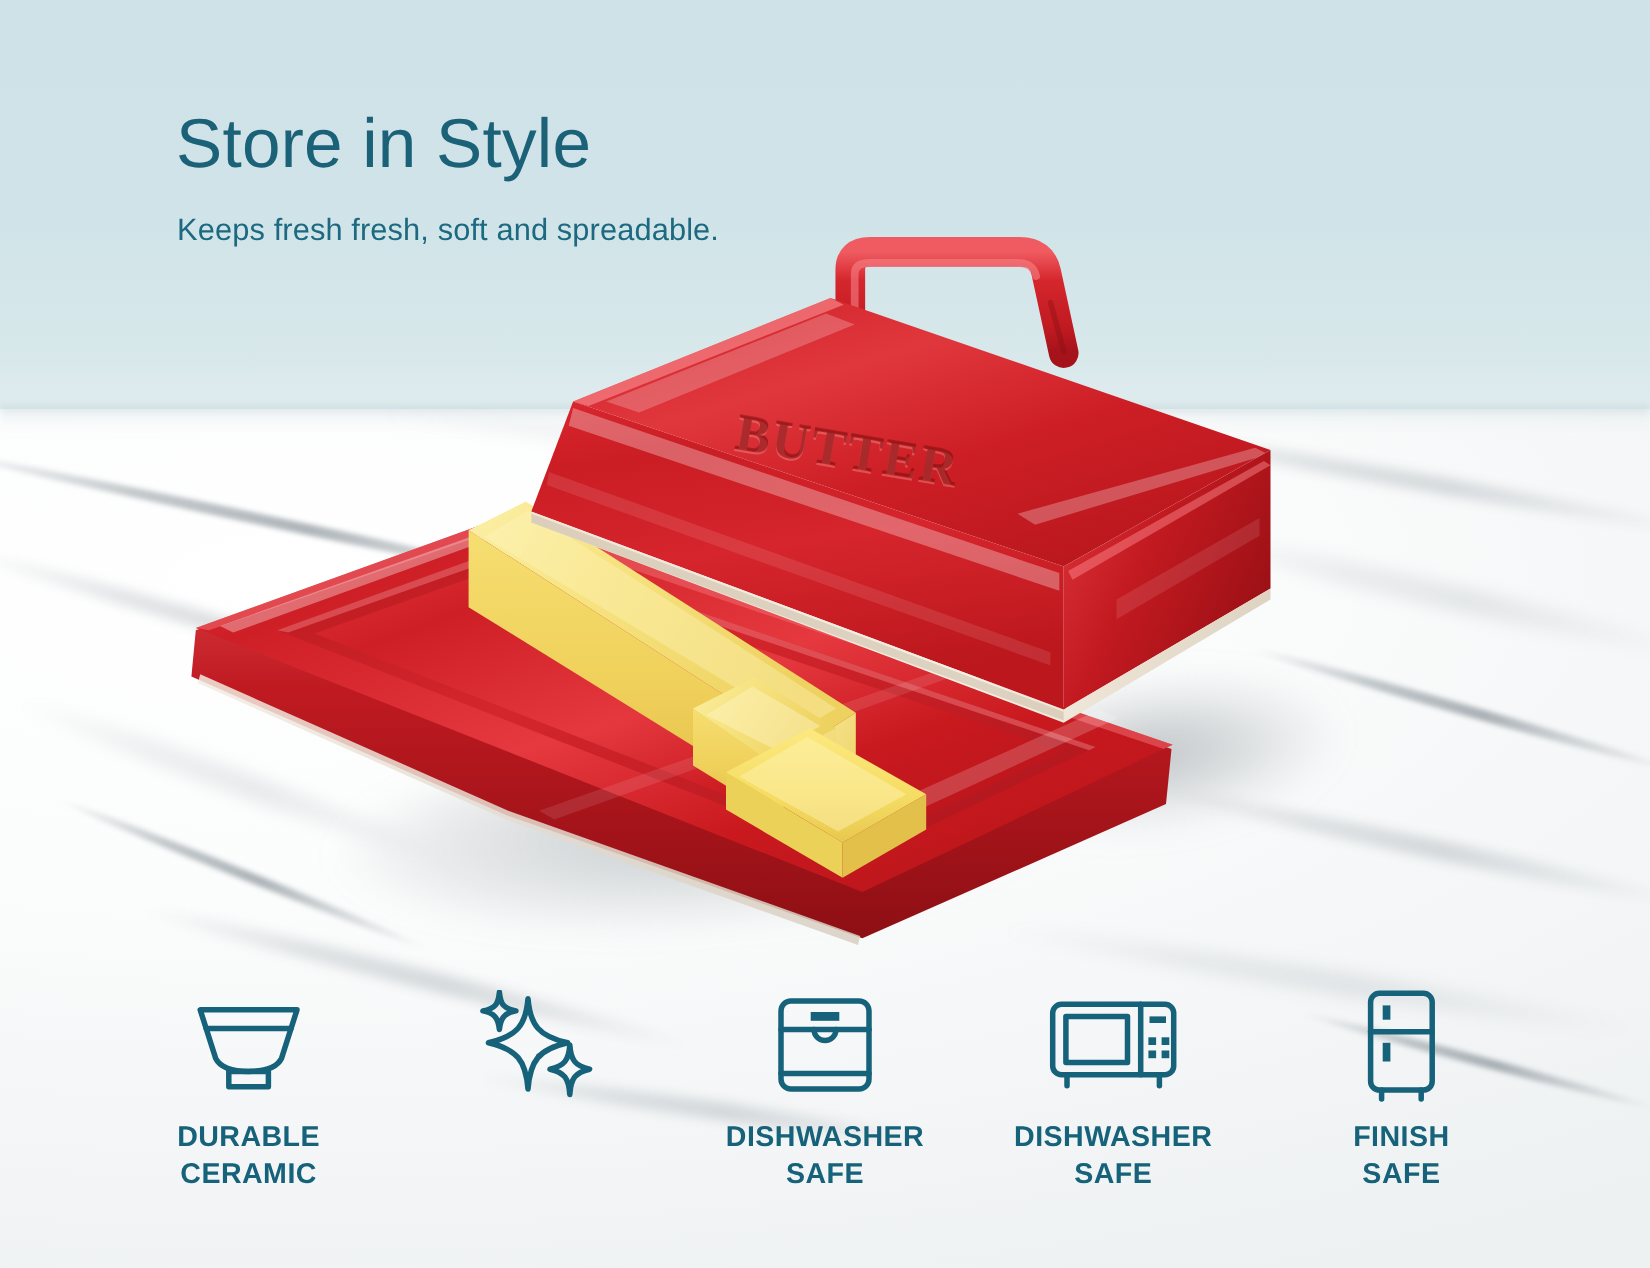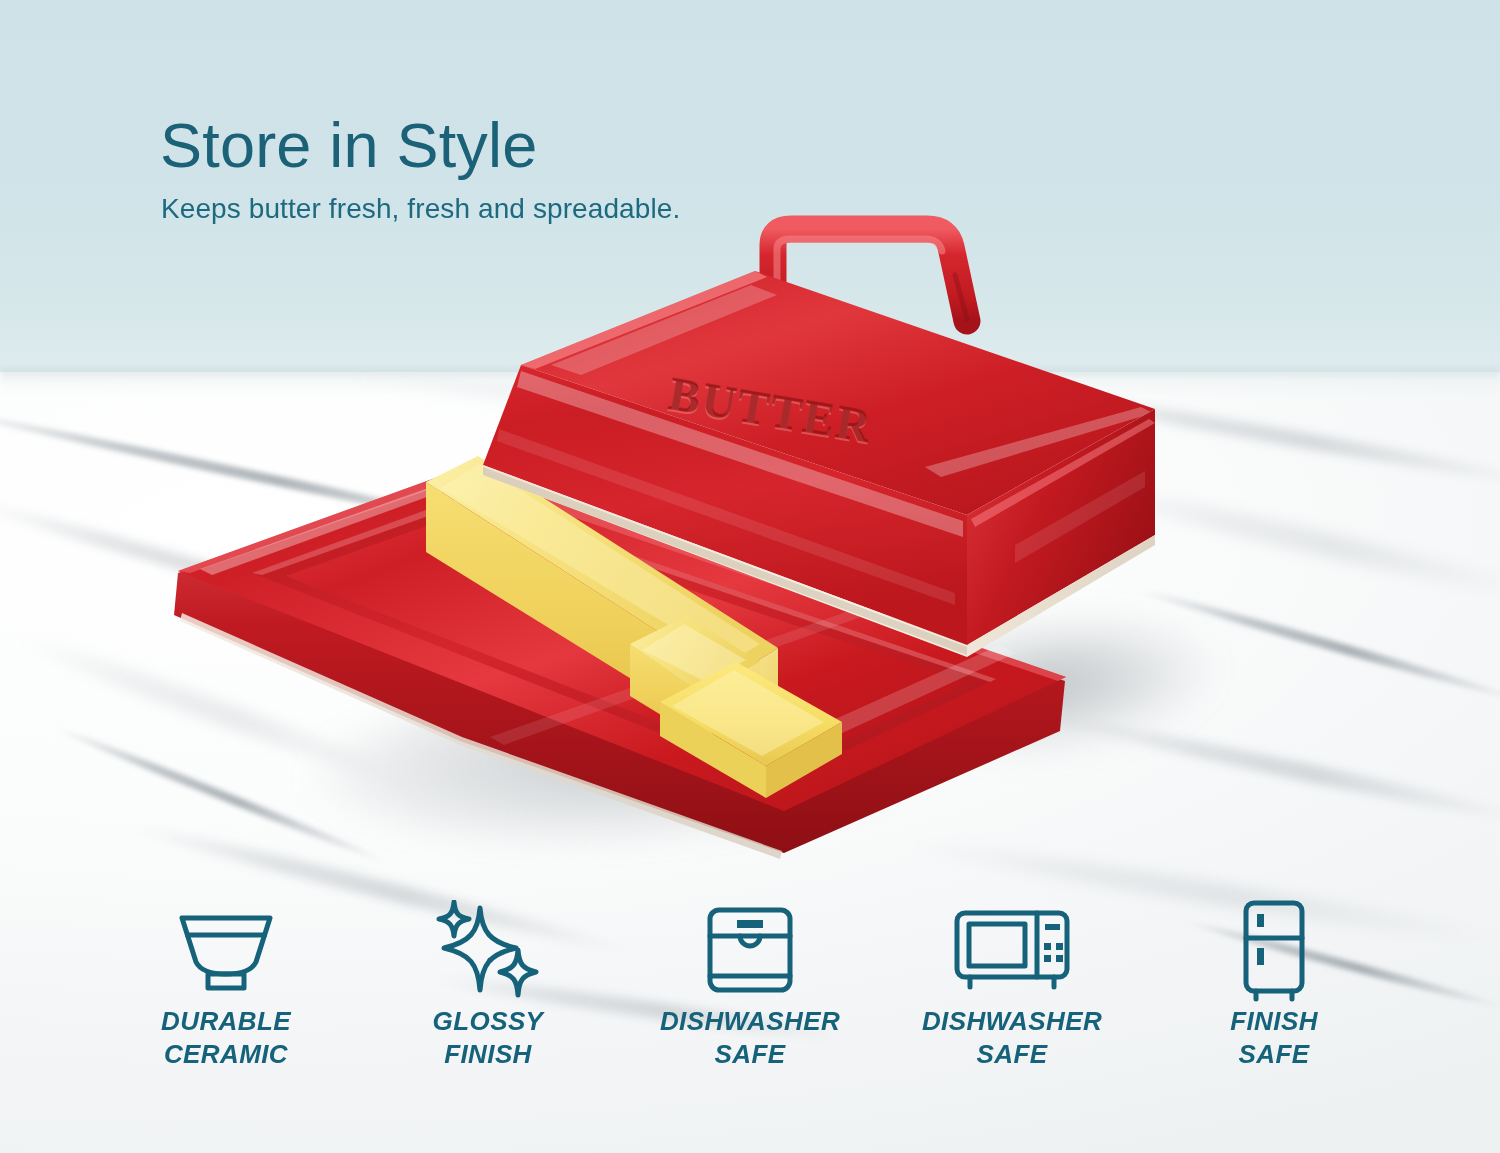--- a/index.html
+++ b/index.html
@@ -25,21 +25,21 @@
     background:linear-gradient(180deg, rgba(186,206,212,.55) 0%, rgba(224,236,239,.25) 45%, rgba(255,255,255,0) 100%);
     filter:blur(3px);
   }
   
   .vein{position:absolute;background:linear-gradient(90deg,rgba(150,160,166,0) 0%,rgba(142,152,159,.55) 30%,rgba(120,131,139,.6) 55%,rgba(150,160,166,0) 100%);border-radius:50%;filter:blur(2.5px);}
   .vein.soft{opacity:.45;filter:blur(5px);}
   .vein.faint{opacity:.26;filter:blur(7px);}
 
   
   .headline{
-    position:absolute;left:160px;top:112px;
+    position:absolute;left:160px;top:98px;
     font-size:63px;font-weight:300;letter-spacing:.2px;
     color:#1b6278;line-height:1.06;white-space:nowrap;
   }
   .subhead{
     position:absolute;left:161px;top:193px;
     font-size:28px;font-weight:400;letter-spacing:.1px;
     color:#1d6a80;white-space:nowrap;
   }
 
   
@@ -79,23 +79,23 @@
   .butter svg{position:absolute;left:0;top:0;}
 
   
   .features{
     position:absolute;left:0;top:895px;width:1500px;height:230px;
     display:flex;align-items:flex-start;justify-content:center;gap:0;
   }
   .feature{width:262px;display:flex;flex-direction:column;align-items:center;}
   .feature .ico{height:110px;display:flex;align-items:center;justify-content:center;}
   .feature .cap{
-    text-align:center;
+    margin-top:12px;text-align:center;
     font-size:26px;font-weight:700;line-height:1.28;letter-spacing:.4px;
-    color:#15627a;white-space:pre-line;font-style:italic;
+    color:#15627a;white-space:pre-line;
   }
 </style>
 </head>
 <body>
 
 <div id="stage">
 
   <div class="wall"></div>
   <div class="counter"></div>
   <div class="counter-edge"></div>
@@ -109,21 +109,21 @@
   <div class="vein" style="left:620px;top:392px;width:540px;height:8px;transform:rotate(4deg);"></div>
   <div class="vein soft" style="left:1030px;top:430px;width:520px;height:16px;transform:rotate(10deg);"></div>
   <div class="vein faint" style="left:1080px;top:530px;width:470px;height:24px;transform:rotate(13deg);"></div>
   <div class="vein" style="left:1130px;top:640px;width:400px;height:10px;transform:rotate(16deg);"></div>
   <div class="vein soft" style="left:1050px;top:760px;width:480px;height:18px;transform:rotate(12deg);"></div>
   <div class="vein faint" style="left:900px;top:880px;width:600px;height:22px;transform:rotate(9deg);"></div>
   <div class="vein" style="left:1180px;top:960px;width:330px;height:9px;transform:rotate(15deg);"></div>
   <div class="vein soft" style="left:430px;top:1000px;width:420px;height:16px;transform:rotate(8deg);"></div>
 
   <div class="headline">Store in Style</div>
-  <div class="subhead">Keeps butter fresh, fresh and spreadable.</div>
+  <div class="subhead">Keeps fresh fresh, soft and spreadable.</div>
 
   <div class="product">
 
     <div class="tray-shadow"></div>
     <div class="lid-shadow"></div>
 
     <div class="tray">
       <svg width="940" height="440" viewBox="0 0 940 440">
         <defs>
           <linearGradient id="trayTop" x1="0" y1="0" x2="1" y2="1">
@@ -292,22 +292,20 @@
 
     <div class="feature">
       <div class="ico">
         <svg width="112" height="100" viewBox="0 0 112 100" fill="none" stroke="#15627a" stroke-width="5" stroke-linejoin="round" stroke-linecap="round">
           <path d="M48,8 C50,32 58,42 84,48 C58,54 50,64 48,90 C46,64 38,54 12,48 C38,42 46,32 48,8 Z"></path>
           <path d="M22,2 C23,13 26,17 37,19 C26,21 23,26 22,36 C21,26 18,21 7,19 C18,17 21,13 22,2 Z"></path>
           <path d="M86,50 C87,64 91,69 104,72 C91,75 87,80 86,95 C85,80 81,75 68,72 C81,69 85,64 86,50 Z"></path>
           <circle cx="58" cy="60" r="2.6" fill="#15627a" stroke="none"></circle>
         </svg>
       </div>
-      <div class="cap">GLOSSY
-FINISH</div>
     </div>
 
     <div class="feature">
       <div class="ico">
         <svg width="92" height="92" viewBox="0 0 92 92" fill="none" stroke="#15627a" stroke-width="5" stroke-linejoin="round" stroke-linecap="round">
           <rect x="6" y="6" width="80" height="80" rx="9"></rect>
           <line x1="6" y1="32" x2="86" y2="32"></line>
           <rect x="33" y="16" width="26" height="8" fill="#15627a" stroke="none"></rect>
           <path d="M36,32 A10,10 0 0 0 56,32"></path>
           <line x1="6" y1="72" x2="86" y2="72"></line>

